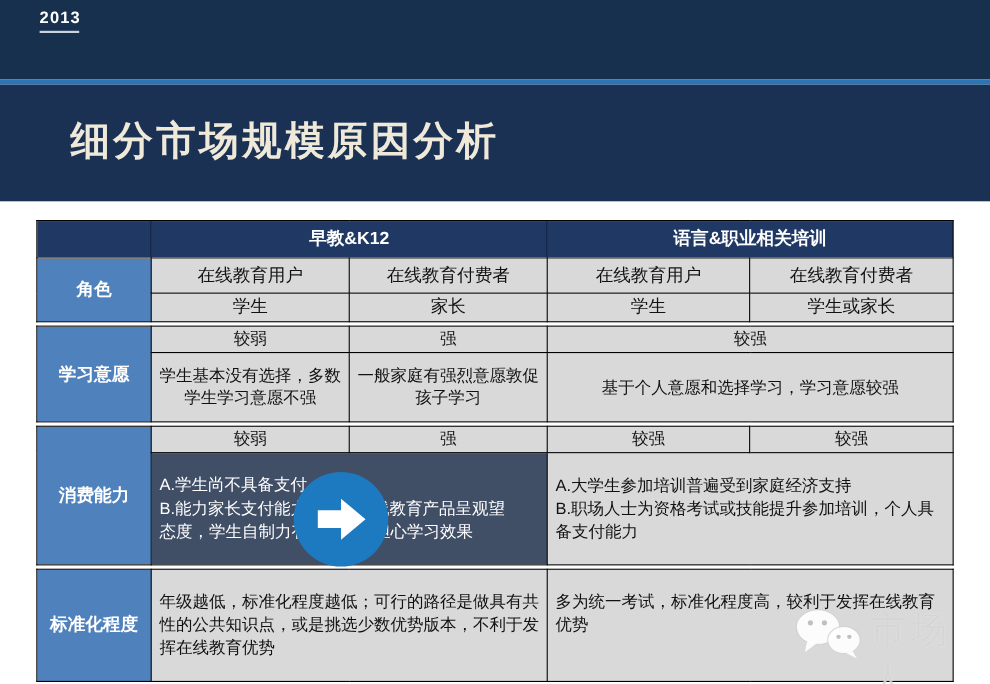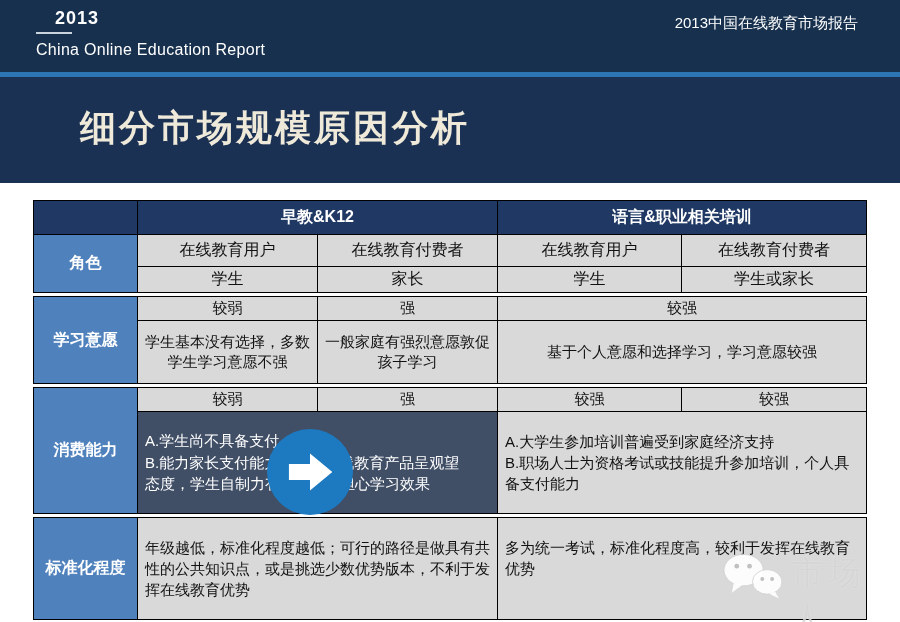--- a/index.html
+++ b/index.html
@@ -5,31 +5,31 @@
   * { margin:0; padding:0; box-sizing:border-box; }
   html,body { width:900px; height:622px; }
   body {
     position:relative; overflow:hidden; background:#ffffff;
     font-family:"Liberation Sans", sans-serif;
   }
 
   
   .topbar { position:absolute; left:0; top:0; width:900px; height:72px; background:#17304e; }
   .topbar-left { position:absolute; left:36px; top:8px; color:#ffffff; }
-  .year { font-size:18px; font-weight:bold; letter-spacing:1px;margin-left:19px; }
+  .year { font-size:15px; font-weight:bold; letter-spacing:1px; }
   .year-underline { width:36px; height:2px; background:#c9d3dd; margin-top:3px; }
   .report-en { font-size:16px; margin-top:7px; letter-spacing:0.3px; }
   .topbar-right { position:absolute; right:42px; top:11px; color:#ffffff; text-align:right; font-size:15px; line-height:1.55; }
 
   .blue-line { position:absolute; left:0; top:72px; width:900px; height:5px; background:#2d74b5; }
 
   
   .title-block { position:absolute; left:0; top:77px; width:900px; height:106px; background:#1b3153; }
   .slide-title {
-    position:absolute; left:80px; top:27px; font-size:36px; font-weight:bold;
+    position:absolute; left:64px; top:27px; font-size:36px; font-weight:bold;
     color:#efe9da; letter-spacing:3px;
   }
 
   
   .table-wrap { position:absolute; left:33px; top:200px; width:833px; }
   table { border-collapse:collapse; table-layout:fixed; width:833px; }
   .grp { margin-top:3px; }
   .grp:first-child { margin-top:0; }
   td { border:1px solid #000; font-size:15px; color:#111; text-align:center; vertical-align:middle; padding:2px 4px; overflow:hidden; }
   td.hdr { background:#1f3864; color:#ffffff; font-weight:bold; font-size:16px; }
@@ -64,24 +64,22 @@
     text-shadow:0 0 1px rgba(255,255,255,0.8);
   }
 </style>
 </head>
 <body>
 
 <div class="topbar">
   <div class="topbar-left">
     <div class="year">2013</div>
     <div class="year-underline"></div>
-    <div class="report-en">China Online Education Report</div>
   </div>
   <div class="topbar-right">
-    <div>2013中国在线教育市场报告</div>
   </div>
 </div>
 <div class="blue-line"></div>
 
 <div class="title-block">
   <div class="slide-title">细分市场规模原因分析</div>
 </div>
 
 <div class="table-wrap">
 

